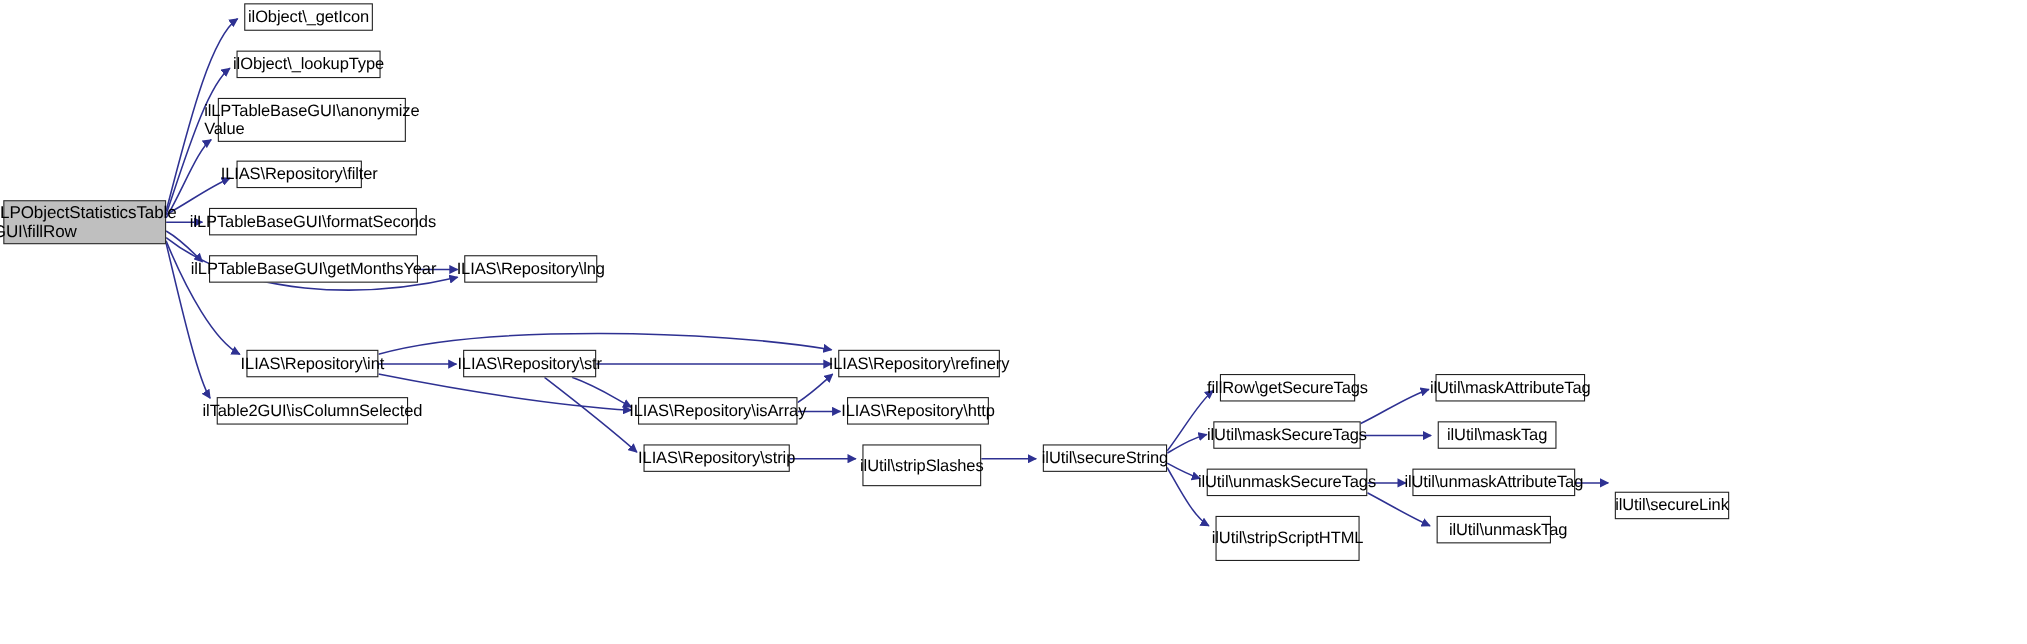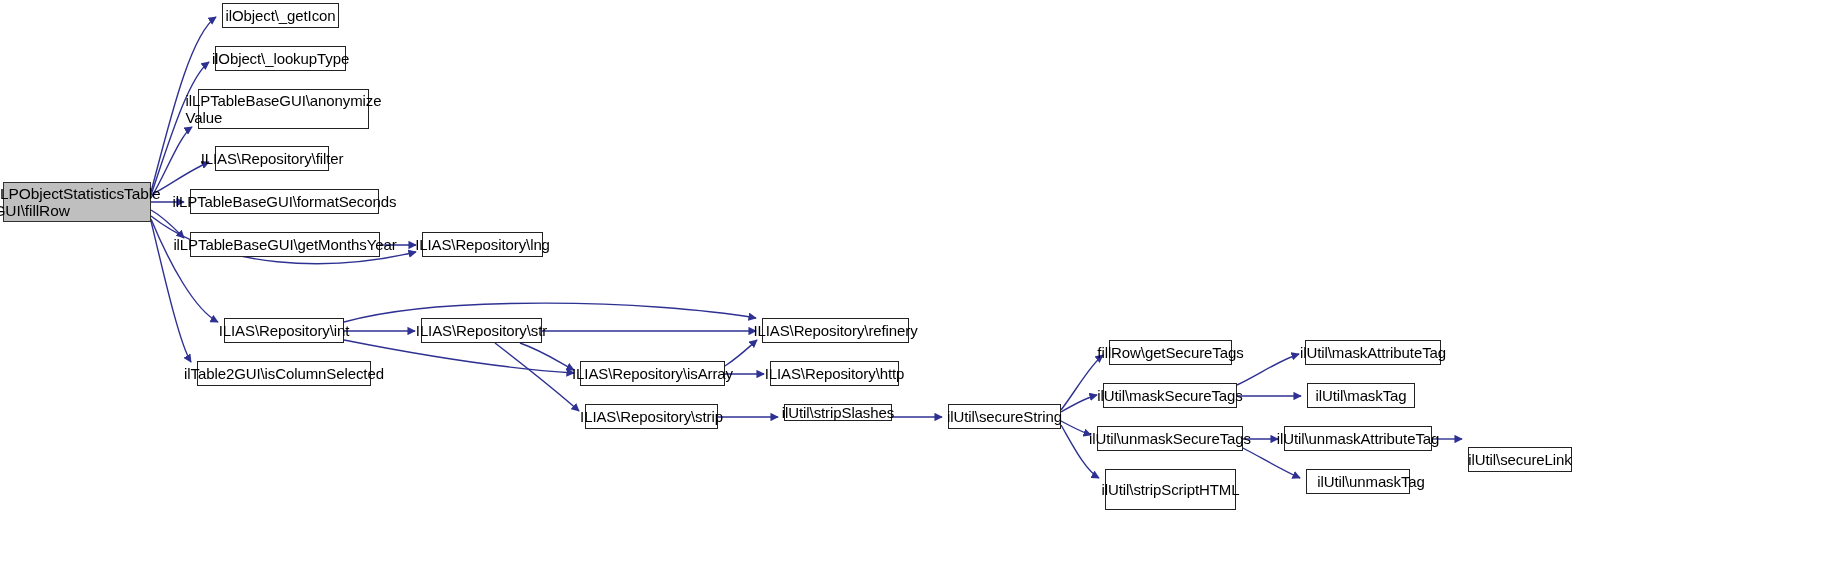--- a/index.html
+++ b/index.html
@@ -96,21 +96,21 @@
       <div class="node" style="left: 190px; top: 189px; width: 189px; height: 25px;">ilLPTableBaseGUI\formatSeconds</div>
       <div class="node" style="left: 190px; top: 232px; width: 190px; height: 25px;">ilLPTableBaseGUI\getMonthsYear</div>
       <div class="node" style="left: 422px; top: 232px; width: 121px; height: 25px;">ILIAS\Repository\lng</div>
       <div class="node" style="left: 224px; top: 318px; width: 120px; height: 25px;">ILIAS\Repository\int</div>
       <div class="node" style="left: 421px; top: 318px; width: 121px; height: 25px;">ILIAS\Repository\str</div>
       <div class="node" style="left: 762px; top: 318px; width: 147px; height: 25px;">ILIAS\Repository\refinery</div>
       <div class="node" style="left: 197px; top: 361px; width: 174px; height: 25px;">ilTable2GUI\isColumnSelected</div>
       <div class="node" style="left: 580px; top: 361px; width: 145px; height: 25px;">ILIAS\Repository\isArray</div>
       <div class="node" style="left: 770px; top: 361px; width: 129px; height: 25px;">ILIAS\Repository\http</div>
       <div class="node" style="left: 585px; top: 404px; width: 133px; height: 25px;">ILIAS\Repository\strip</div>
-      <div class="node" style="left: 784px; top: 404px; width: 108px; height: 17px;">ilUtil\stripSlashes</div>
+      <div class="node" style="left: 784px; top: 404px; width: 108px; height: 38px;">ilUtil\stripSlashes</div>
       <div class="node" style="left: 948px; top: 404px; width: 113px; height: 25px;">ilUtil\secureString</div>
       <div class="node" style="left: 1109px; top: 340px; width: 123px; height: 25px;">fillRow\getSecureTags</div>
       <div class="node" style="left: 1103px; top: 383px; width: 134px; height: 25px;">ilUtil\maskSecureTags</div>
       <div class="node" style="left: 1097px; top: 426px; width: 146px; height: 25px;">ilUtil\unmaskSecureTags</div>
       <div class="node" style="left: 1105px; top: 469px; width: 131px; height: 41px;">ilUtil\stripScriptHTML</div>
       <div class="node" style="left: 1305px; top: 340px; width: 136px; height: 25px;">ilUtil\maskAttributeTag</div>
       <div class="node" style="left: 1307px; top: 383px; width: 108px; height: 25px;">ilUtil\maskTag</div>
       <div class="node" style="left: 1284px; top: 426px; width: 148px; height: 25px;">ilUtil\unmaskAttributeTag</div>
       <div class="node" style="left: 1306px; top: 469px; width: 104px; height: 25px; padding-left: 26px;">ilUtil\unmaskTag</div>
       <div class="node" style="left: 1468px; top: 426px; width: 104px; height: 25px; margin-top: 21px;">ilUtil\secureLink</div>

